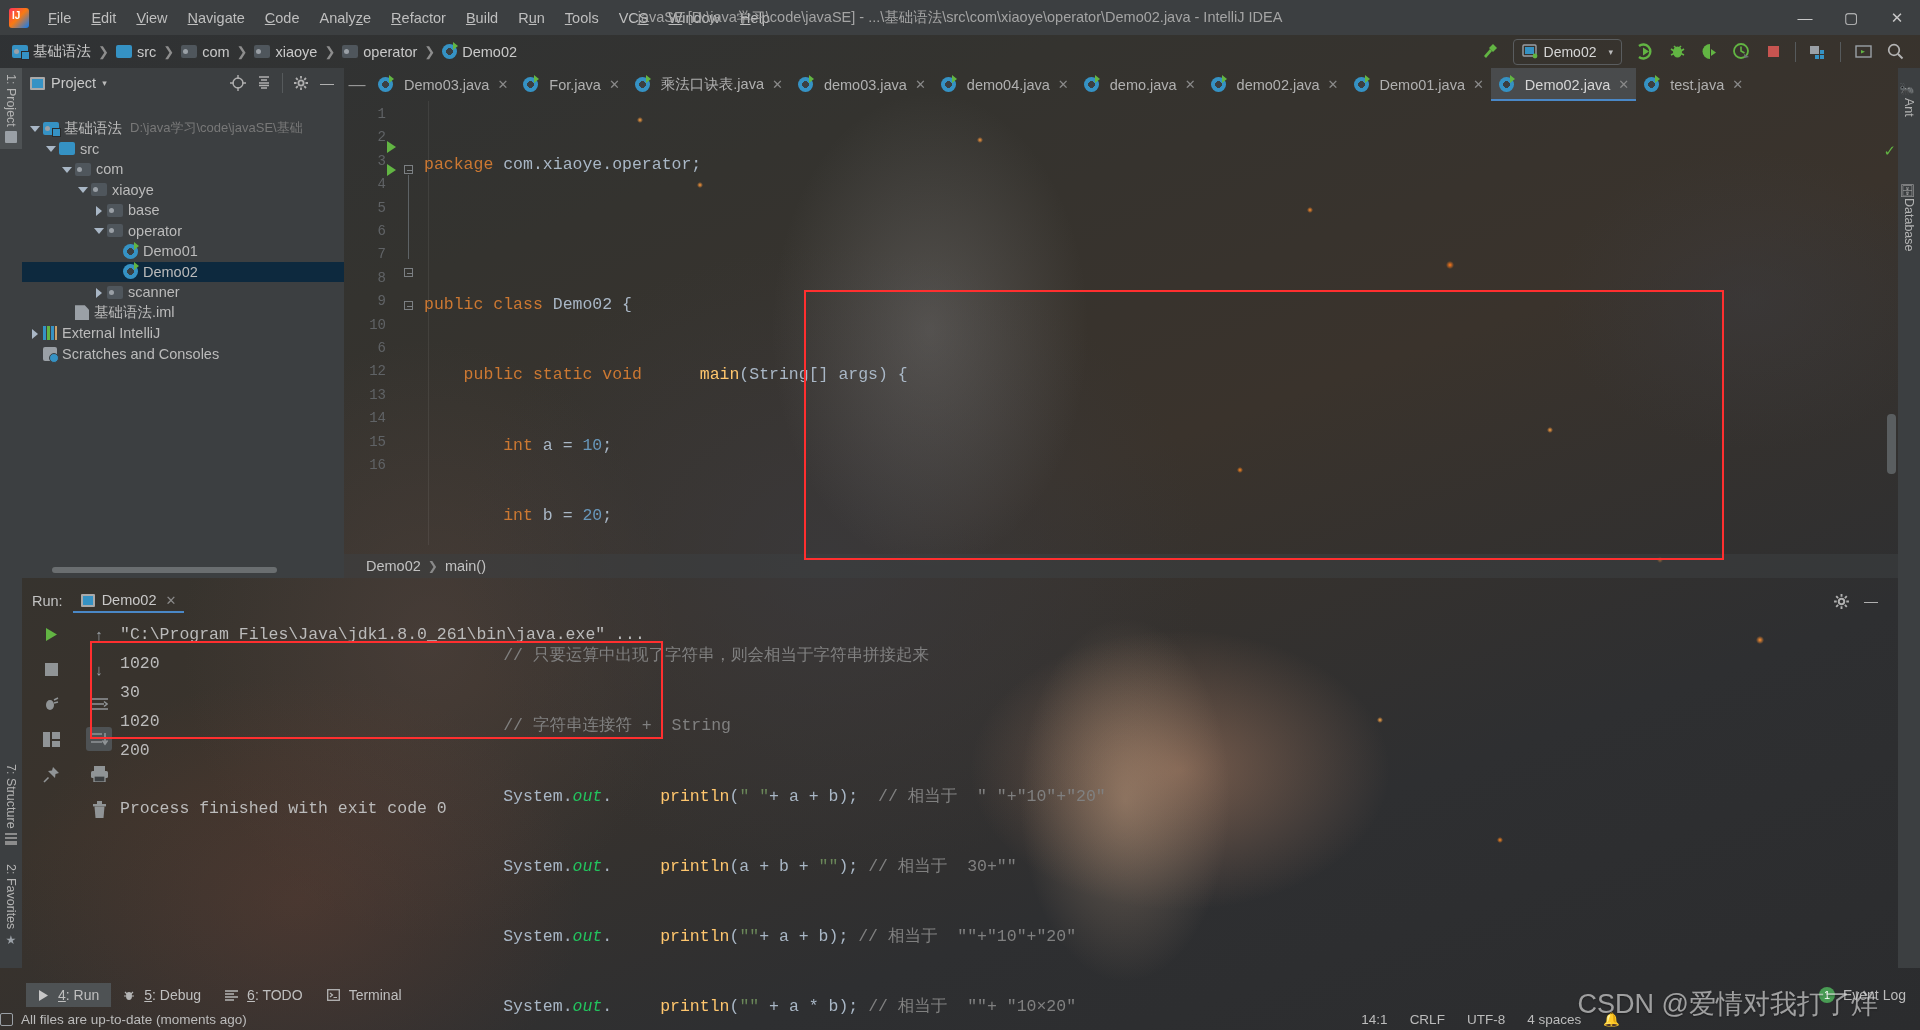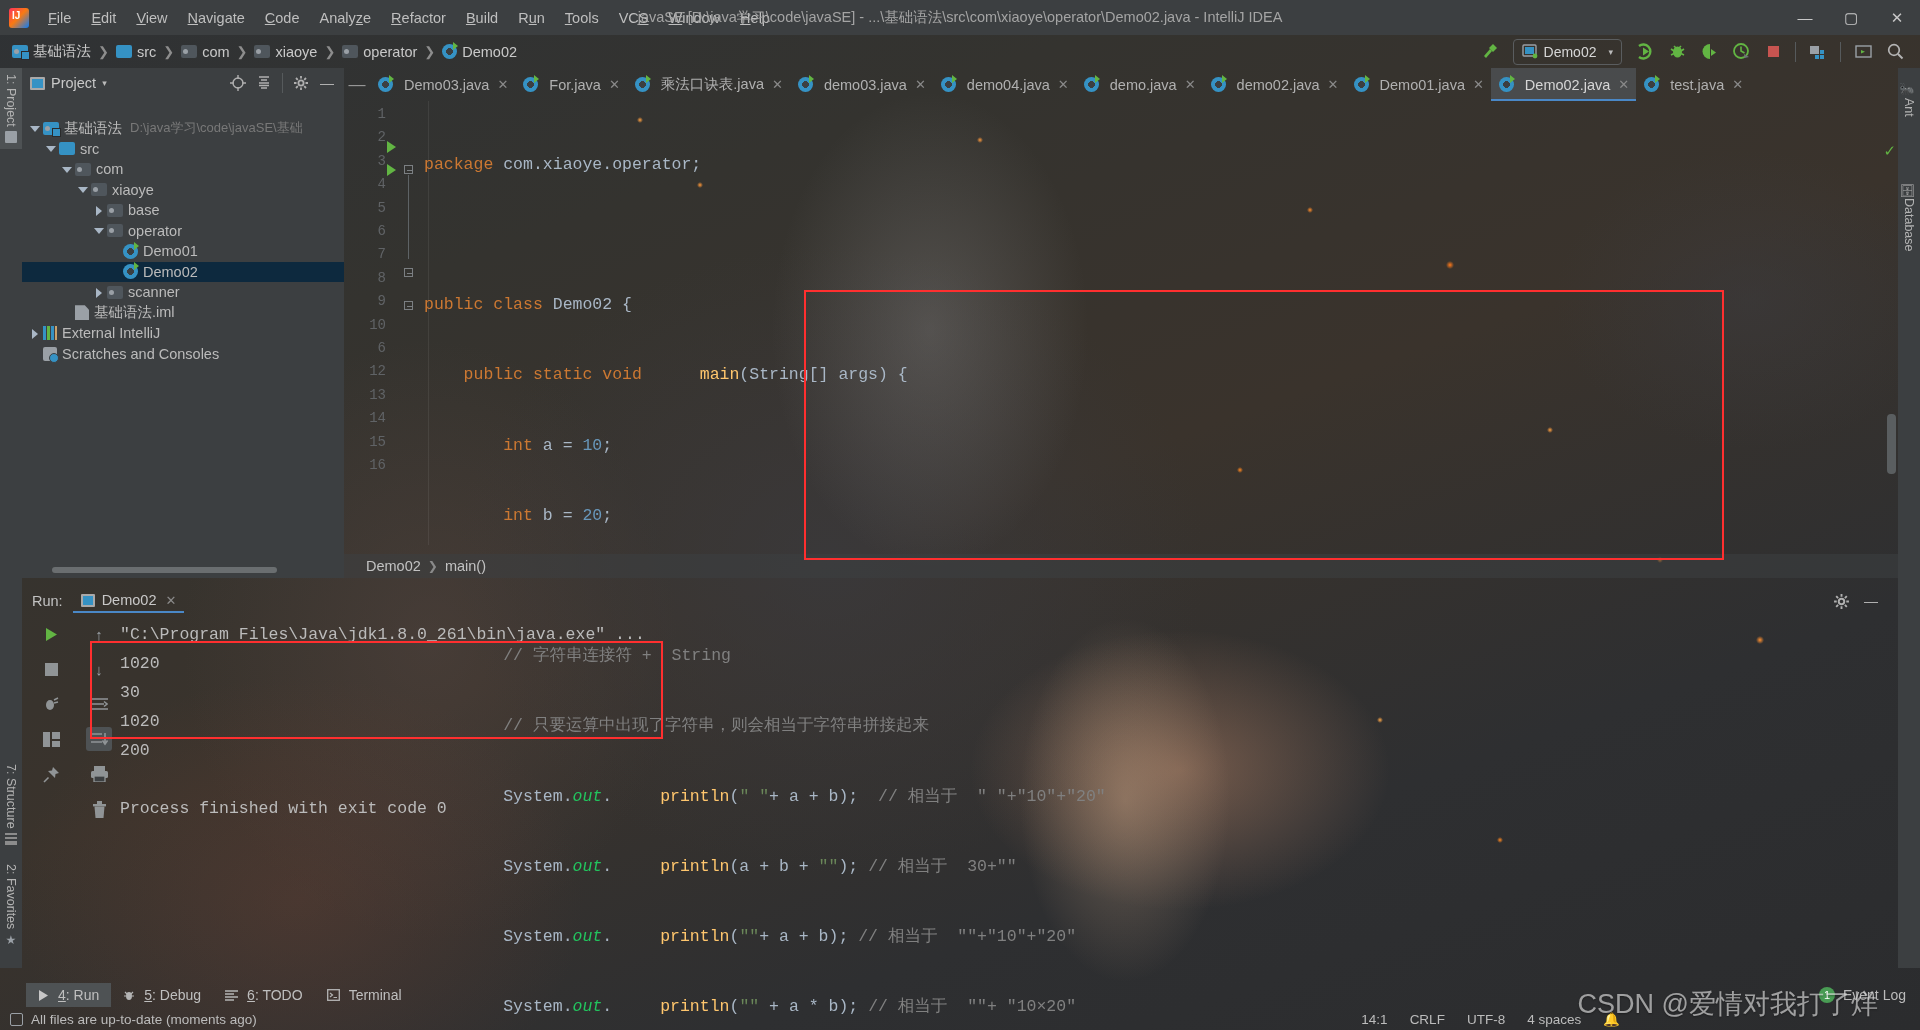--- a/index.html
+++ b/index.html
@@ -233,21 +233,21 @@
   .btab{ display:flex;align-items:center;gap:9px;padding:4px 12px;font-size:14px;color:#bfbfbf; }
   .btab.sel{ background:#4e5254; }
   .btab u{text-decoration:underline;}
   #bottombar-right{ margin-left:auto; display:flex;align-items:center;gap:8px;padding-right:14px; }
   .badge{
     width:16px;height:16px;border-radius:50%;background:#499c54;color:#fff;
     font-size:11px;display:flex;align-items:center;justify-content:center;
   }
   #statusbar{
     position:absolute; left:0; bottom:0; width:1632px; height:22px;
-    display:flex; align-items:center; padding-left:10px; font-size:13.5px; color:#bcbcbc;
+    display:flex; align-items:center; font-size:13.5px; color:#bcbcbc;
   }
   .sb-ic{ width:13px;height:13px;border:1.5px solid #9aa0a6;border-radius:2px;margin-right:8px;flex:none; }
   #statusbar-right{ margin-left:auto; display:flex; align-items:center; gap:22px; padding-right:12px; }
 
   #watermark{
     position:absolute; right:42px; bottom:8px; z-index:9;
     font-size:27px; color:rgba(235,235,235,.62); white-space:nowrap;
     font-family:"Liberation Sans",sans-serif;
     text-shadow:0 1px 2px rgba(0,0,0,.35);
   }
@@ -589,22 +589,22 @@
       </div>
     <div class="vline"></div>
     <div id="code">
       <div class="ln"><span class="kw">package</span> <span class="ident">com.xiaoye.operator</span><span class="pln">;</span></div>
       <div class="ln"></div>
       <div class="ln"><span class="kw">public class</span> <span class="ident">Demo02</span> <span class="pln">{</span></div>
       <div class="ln">    <span class="kw">public static void</span> <span class="mth">main</span><span class="pln">(String[] args) {</span></div>
       <div class="ln">        <span class="kw">int</span> <span class="ident">a</span> <span class="pln">=</span> <span class="num">10</span><span class="pln">;</span></div>
       <div class="ln">        <span class="kw">int</span> <span class="ident">b</span> <span class="pln">=</span> <span class="num">20</span><span class="pln">;</span></div>
       <div class="ln"></div>
+      <div class="ln">        <span class="cmt">// 只要运算中出现了字符串，则会相当于字符串拼接起来</span></div>
       <div class="ln">        <span class="cmt">// 字符串连接符 +  String</span></div>
-      <div class="ln">        <span class="cmt">// 只要运算中出现了字符串，则会相当于字符串拼接起来</span></div>
       <div class="ln">        <span class="pln">System.</span><span class="fld">out</span><span class="pln">.</span><span class="mth">println</span><span class="pln">(</span><span class="str">" "</span><span class="pln">+ a + b);</span>  <span class="cmt">// 相当于  " "+"10"+"20"</span></div>
       <div class="ln">        <span class="pln">System.</span><span class="fld">out</span><span class="pln">.</span><span class="mth">println</span><span class="pln">(a + b + </span><span class="str">""</span><span class="pln">);</span> <span class="cmt">// 相当于  30+""</span></div>
       <div class="ln">        <span class="pln">System.</span><span class="fld">out</span><span class="pln">.</span><span class="mth">println</span><span class="pln">(</span><span class="str">""</span><span class="pln">+ a + b);</span> <span class="cmt">// 相当于  ""+"10"+"20"</span></div>
       <div class="ln">        <span class="pln">System.</span><span class="fld">out</span><span class="pln">.</span><span class="mth">println</span><span class="pln">(</span><span class="str">""</span><span class="pln"> + a * b);</span> <span class="cmt">// 相当于  ""+ "10×20"</span></div>
       
       
       
     </div>
     <div id="rightmark">
       <div class="okcheck">✓</div>

